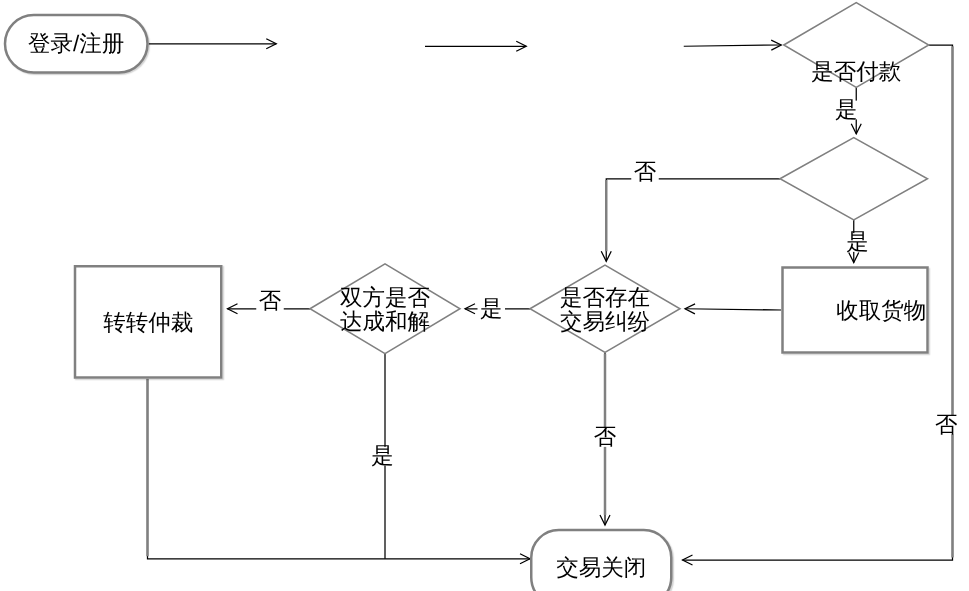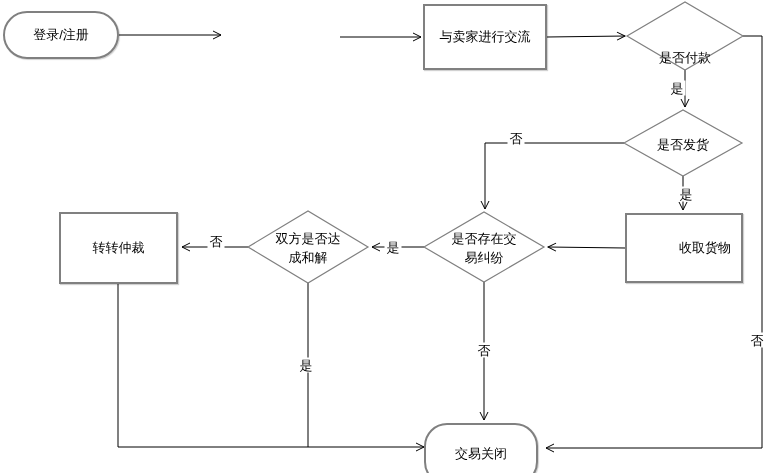--- a/index.html
+++ b/index.html
@@ -6,21 +6,21 @@
     margin: 0;
     padding: 0;
     background: #ffffff;
   }
   .canvas {
     position: relative;
     width: 775px;
     height: 473px;
     background: #ffffff;
     font-family: "Liberation Sans", sans-serif;
-    font-size: 13px;
+    font-size: 18px;
     color: #000000;
     overflow: hidden;
   }
   .wires {
     position: absolute;
     left: 0;
     top: 0;
     width: 775px;
     height: 473px;
   }
@@ -91,38 +91,34 @@
     <polygon points="624,143 683,110 742,143 683,176" fill="#ffffff" stroke="#808080" stroke-width="1.2"></polygon>
     <polygon points="424,247 484,212 544,247 484,282" fill="#ffffff" stroke="#808080" stroke-width="1.2"></polygon>
     <polygon points="248,247 308,211 368,247 308,283" fill="#ffffff" stroke="#808080" stroke-width="1.2"></polygon>
   </svg>
 
   <div class="node terminator" style="left:3px; top:11px; width:116px; height:48px; border-radius:24px;">
     <span>登录/注册</span>
   </div>
 
 
-  <div class="node process" style="left:423px; top:4px; width:124px; height:66px;">
-    <span>与卖家进行交流</span>
-  </div>
 
   <div class="node process" style="left:625px; top:213px; width:118px; height:70px;padding-left:42px;">
     <span>收取货物</span>
   </div>
 
-  <div class="node process" style="left:59px; top:212px; width:119px; height:72px;">
+  <div class="node process" style="left:59px; top:212px; width:119px; height:91px;">
     <span>转转仲裁</span>
   </div>
 
   <div class="node terminator" style="left:424px; top:423px; width:114px; height:62px; border-radius:23px;">
     <span>交易关闭</span>
   </div>
 
   <div class="diamond-label" style="left:645px; top:28px; width:80px;margin-top:20px;">是否付款</div>
-  <div class="diamond-label" style="left:643px; top:135px; width:80px;">是否发货</div>
   <div class="diamond-label" style="left:446px; top:229px; width:76px;">是否存在交易纠纷</div>
   <div class="diamond-label" style="left:270px; top:229px; width:76px;">双方是否达成和解</div>
 
   <div class="edge-label" style="left:677px; top:88px;">是</div>
   <div class="edge-label" style="left:757px; top:340px;">否</div>
   <div class="edge-label" style="left:686px; top:194px;">是</div>
   <div class="edge-label" style="left:516px; top:138px;">否</div>
   <div class="edge-label" style="left:393px; top:247px;">是</div>
   <div class="edge-label" style="left:484px; top:350px;">否</div>
   <div class="edge-label" style="left:306px; top:365px;">是</div>

